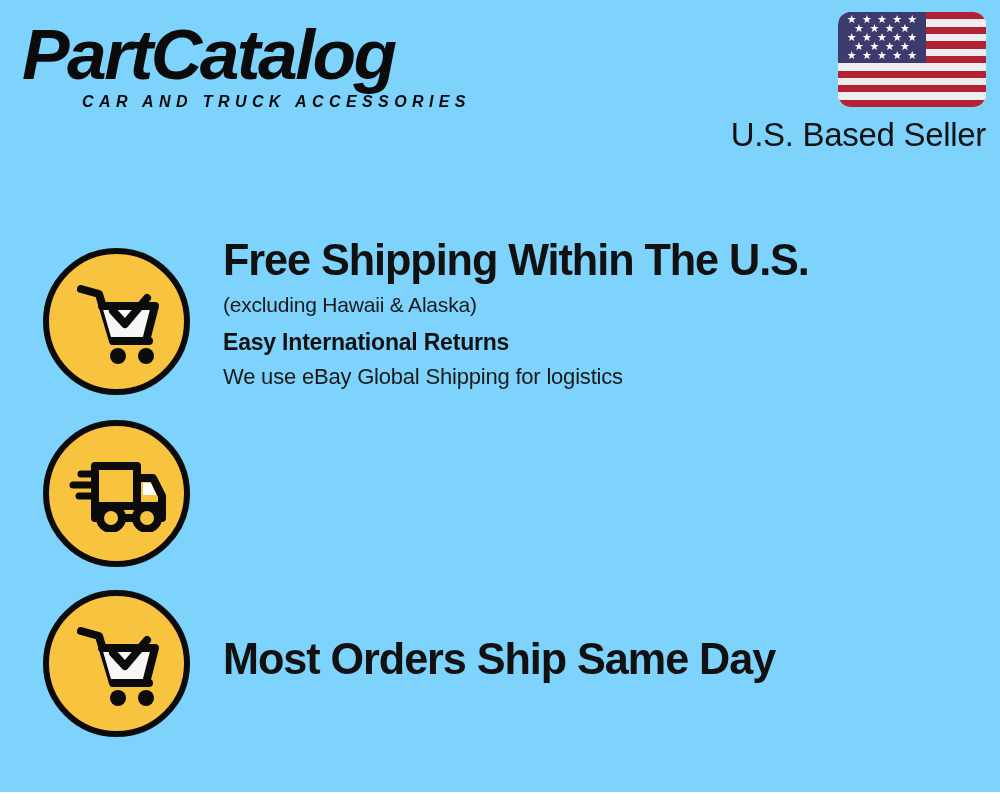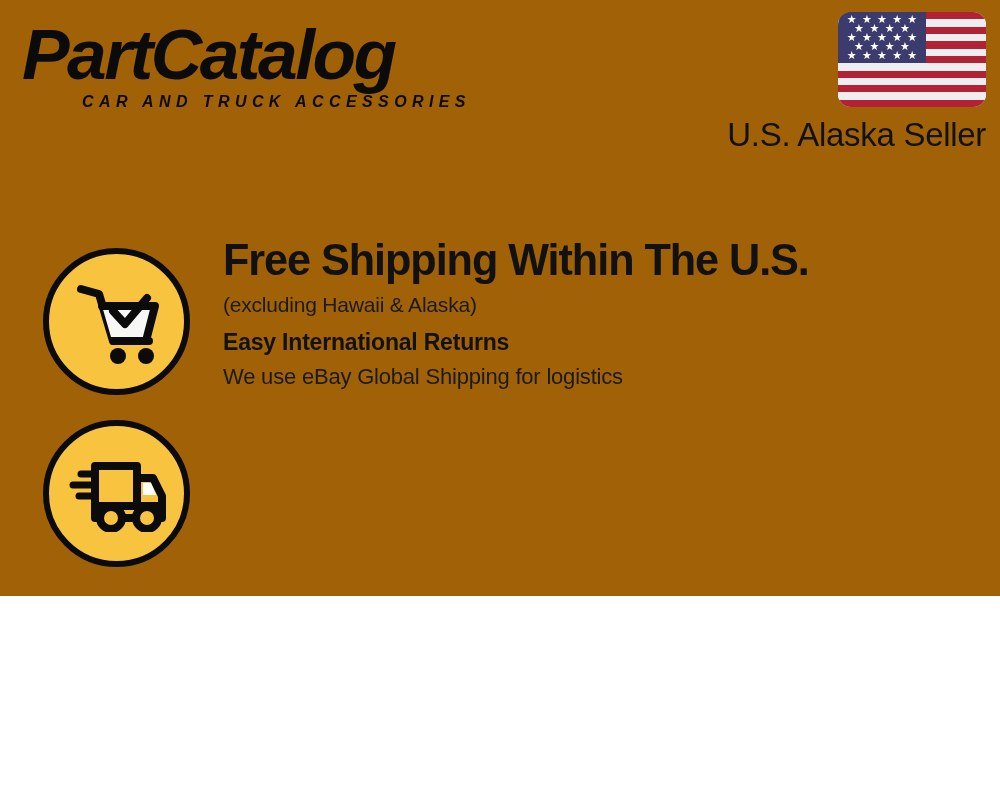--- a/index.html
+++ b/index.html
@@ -8,22 +8,22 @@
     padding: 0;
     background: #ffffff;
   }
   body {
     font-family: "Liberation Sans", sans-serif;
     -webkit-font-smoothing: antialiased;
   }
   .page {
     position: relative;
     width: 1000px;
-    height: 596px;
-    background: #a16207;
+    height: 792px;
+    background: #7dd3fc;
     overflow: hidden;
   }
 
   
   .brand-logo {
     position: absolute;
     left: 22px;
     top: 18px;
     width: 470px;
     height: 100px;
@@ -261,21 +261,21 @@
         </div>
         <div class="star-row">
           <span class="star">★</span>
           <span class="star">★</span>
           <span class="star">★</span>
           <span class="star">★</span>
           <span class="star">★</span>
         </div>
       </div>
     </div>
-    <div class="seller-label">U.S. Alaska Seller</div>
+    <div class="seller-label">U.S. Based Seller</div>
   </div>
 
   <div class="features">
 
     <div class="feature-row row-1">
       <div class="badge-circle">
         <svg width="96" height="86" viewBox="0 0 96 86" aria-hidden="true">
           <path d="M12 10 L30 15 L44 62 L80 62" fill="none" stroke="#0b0b0b" stroke-width="8" stroke-linecap="round" stroke-linejoin="round"></path>
           <path d="M33 27 L86 27 L78 58 L42 58 Z" fill="#f7f7f5" stroke="none"></path>
           <path d="M33 27 L86 27 L78 58" fill="none" stroke="#0b0b0b" stroke-width="8" stroke-linecap="round" stroke-linejoin="round"></path>
@@ -301,15 +301,30 @@
           <path d="M30 50 L30 62 L97 62 L97 50" fill="none" stroke="#0b0b0b" stroke-width="8" stroke-linejoin="round"></path>
           <circle cx="46" cy="62" r="11" fill="#f8c33f" stroke="#0b0b0b" stroke-width="8"></circle>
           <circle cx="82" cy="62" r="11" fill="#f8c33f" stroke="#0b0b0b" stroke-width="8"></circle>
           <line x1="16" y1="18" x2="30" y2="18" stroke="#0b0b0b" stroke-width="7" stroke-linecap="round"></line>
           <line x1="8" y1="29" x2="30" y2="29" stroke="#0b0b0b" stroke-width="7" stroke-linecap="round"></line>
           <line x1="14" y1="40" x2="30" y2="40" stroke="#0b0b0b" stroke-width="7" stroke-linecap="round"></line>
         </svg>
       </div>
     </div>
 
+    <div class="feature-row row-3">
+      <div class="badge-circle">
+        <svg width="96" height="86" viewBox="0 0 96 86" aria-hidden="true">
+          <path d="M12 10 L30 15 L44 62 L80 62" fill="none" stroke="#0b0b0b" stroke-width="8" stroke-linecap="round" stroke-linejoin="round"></path>
+          <path d="M33 27 L86 27 L78 58 L42 58 Z" fill="#f7f7f5" stroke="none"></path>
+          <path d="M33 27 L86 27 L78 58" fill="none" stroke="#0b0b0b" stroke-width="8" stroke-linecap="round" stroke-linejoin="round"></path>
+          <path d="M44 32 L56 45 L78 19" fill="none" stroke="#0b0b0b" stroke-width="8" stroke-linecap="round" stroke-linejoin="round"></path>
+          <circle cx="49" cy="77" r="8" fill="#0b0b0b"></circle>
+          <circle cx="77" cy="77" r="8" fill="#0b0b0b"></circle>
+        </svg>
+      </div>
+      <div class="feature-text">
+        <div class="feature-title">Most Orders Ship Same Day</div>
+      </div>
+    </div>
 
   </div>
 </div>
 
 </body></html>

